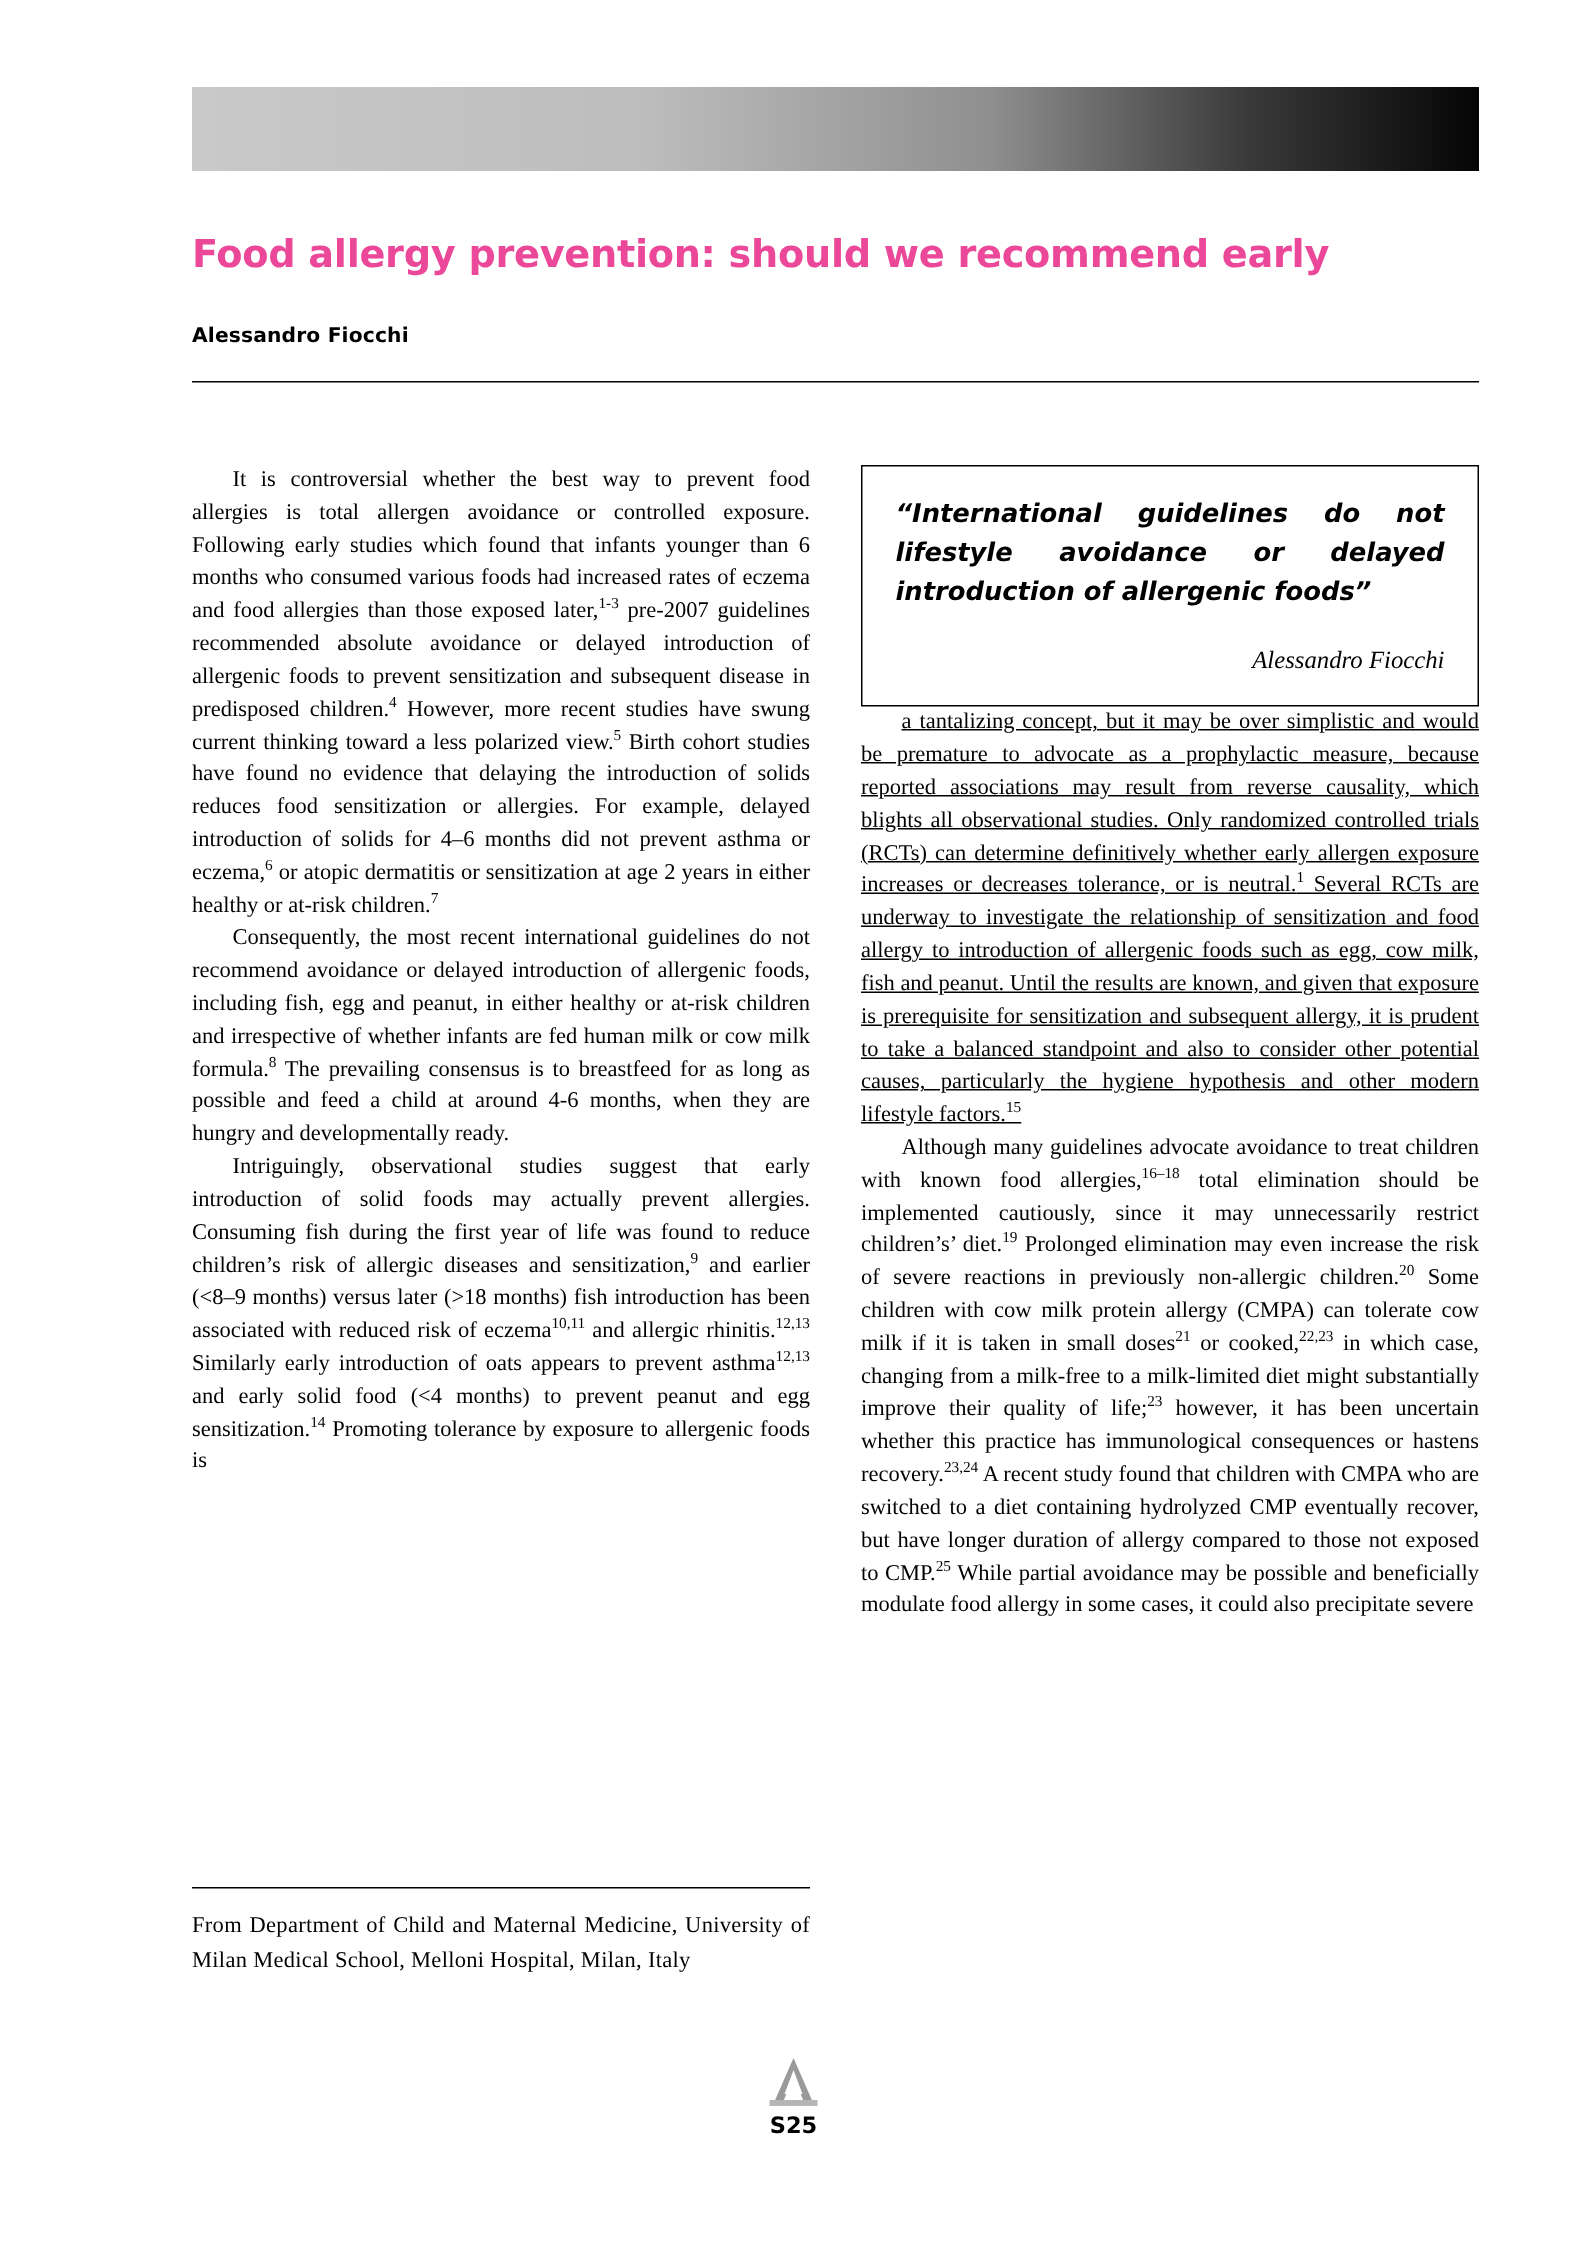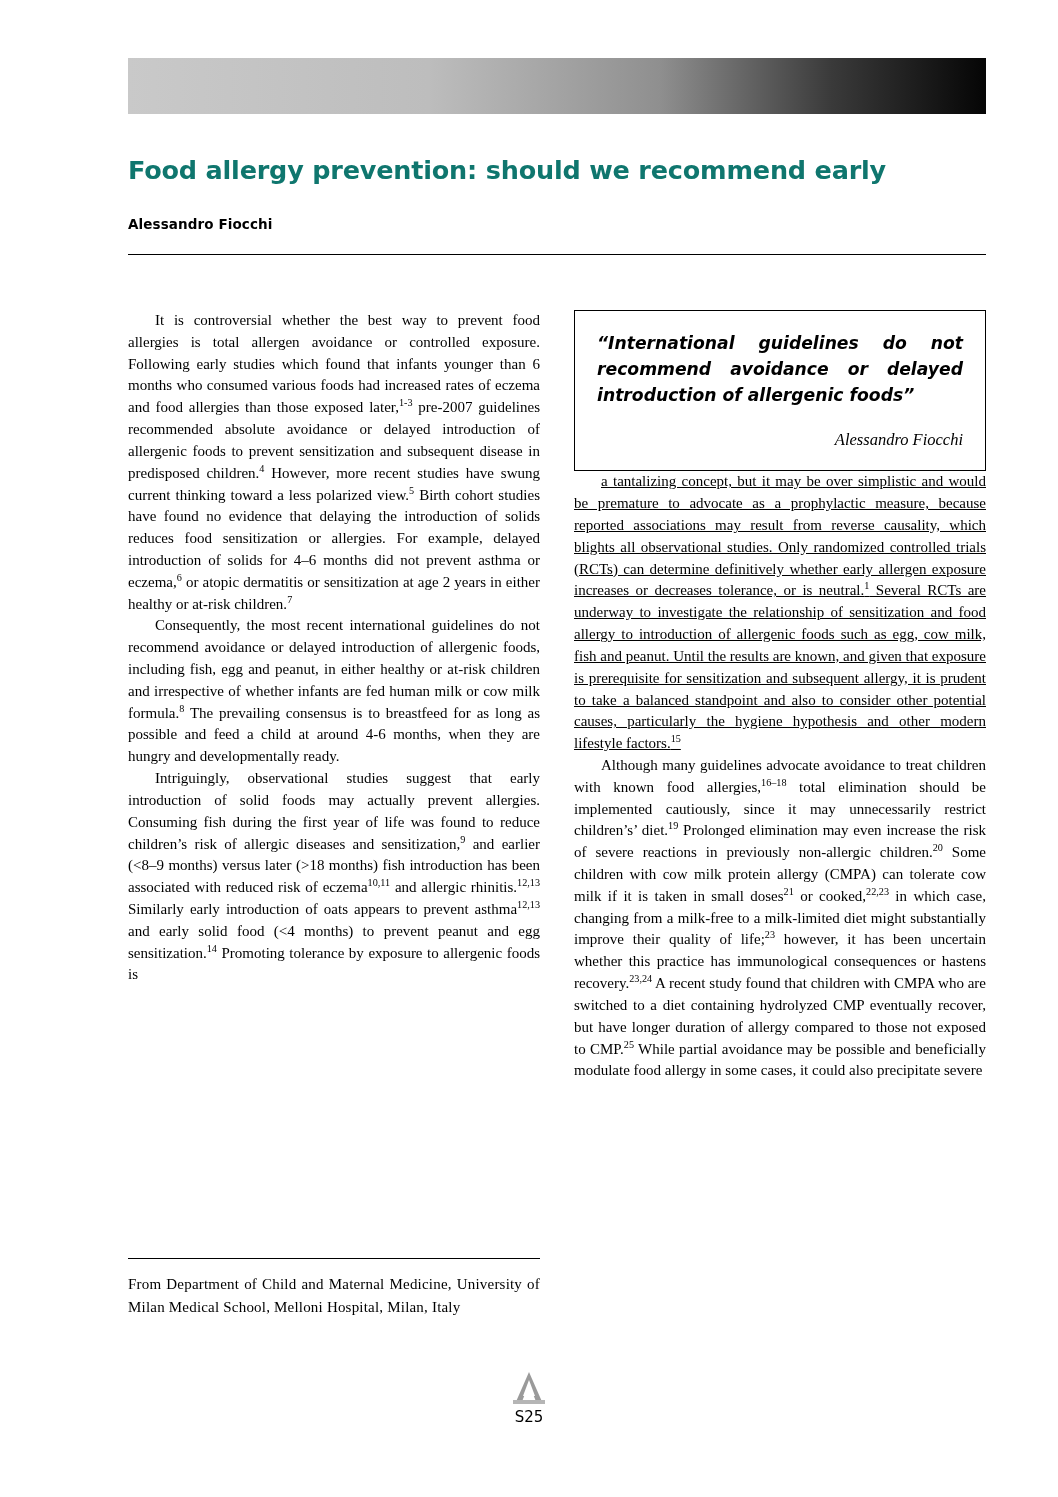--- a/index.html
+++ b/index.html
@@ -38,21 +38,21 @@
     width: 858px;
   }
   .article-title {
     font-family: "DejaVu Sans", sans-serif;
     font-weight: bold;
     font-size: 25.5px;
     line-height: 1.32;
     letter-spacing: -0.2px;
     text-align: justify;
     margin: 14px 0 0 0;
-    color: #0f766e;
+    color: #ec4899;
   }
   .article-title span { display: block; }
   .author {
     font-family: "DejaVu Sans", sans-serif;
     font-weight: bold;
     font-size: 13.5px;
     margin-top: 28px;
     letter-spacing: 0.1px;
   }
   .rule {
@@ -137,21 +137,21 @@
     text-align: center;
   }
   .footer-logo {
     display: block;
     margin: 0 auto;
     width: 44px;
     height: 36px;
   }
   .page-num {
     font-family: "DejaVu Sans", sans-serif;
-    font-weight: normal;
+    font-weight: bold;
     font-size: 15px;
     margin-top: 2px;
   }
 </style>
 </head>
 <body>
 
 <div class="page">
 
   <div class="header-band"></div>
@@ -167,21 +167,21 @@
   <div class="cols">
 
     <div class="col col-left">
       <p class="body">It is controversial whether the best way to prevent food allergies is total allergen avoidance or controlled exposure. Following early studies which found that infants younger than 6 months who consumed various foods had increased rates of eczema and food allergies than those exposed later,<sup>1-3</sup> pre-2007 guidelines recommended absolute avoidance or delayed introduction of allergenic foods to prevent sensitization and subsequent disease in predisposed children.<sup>4</sup> However, more recent studies have swung current thinking toward a less polarized view.<sup>5</sup> Birth cohort studies have found no evidence that delaying the introduction of solids reduces food sensitization or allergies. For example, delayed introduction of solids for 4–6 months did not prevent asthma or eczema,<sup>6</sup> or atopic dermatitis or sensitization at age 2 years in either healthy or at-risk children.<sup>7</sup></p>
       <p class="body">Consequently, the most recent international guidelines do not recommend avoidance or delayed introduction of allergenic foods, including fish, egg and peanut, in either healthy or at-risk children and irrespective of whether infants are fed human milk or cow milk formula.<sup>8</sup> The prevailing consensus is to breastfeed for as long as possible and feed a child at around 4-6 months, when they are hungry and developmentally ready.</p>
       <p class="body">Intriguingly, observational studies suggest that early introduction of solid foods may actually prevent allergies. Consuming fish during the first year of life was found to reduce children’s risk of allergic diseases and sensitization,<sup>9</sup> and earlier (&lt;8–9 months) versus later (&gt;18 months) fish introduction has been associated with reduced risk of eczema<sup>10,11</sup> and allergic rhinitis.<sup>12,13</sup> Similarly early introduction of oats appears to prevent asthma<sup>12,13</sup> and early solid food (&lt;4 months) to prevent peanut and egg sensitization.<sup>14</sup> Promoting tolerance by exposure to allergenic foods is</p>
     </div>
 
     <div class="col col-right">
       <div class="quote-box">
-        <p class="quote-text">“International guidelines do not recommend avoidance or delayed introduction of allergenic foods”</p>
+        <p class="quote-text">“International guidelines do not lifestyle avoidance or delayed introduction of allergenic foods”</p>
         <p class="quote-attrib">Alessandro Fiocchi</p>
       </div>
       <p class="body right-body">a tantalizing concept, but it may be over simplistic and would be premature to advocate as a prophylactic measure, because reported associations may result from reverse causality, which blights all observational studies. Only randomized controlled trials (RCTs) can determine definitively whether early allergen exposure increases or decreases tolerance, or is neutral.<sup>1</sup> Several RCTs are underway to investigate the relationship of sensitization and food allergy to introduction of allergenic foods such as egg, cow milk, fish and peanut. Until the results are known, and given that exposure is prerequisite for sensitization and subsequent allergy, it is prudent to take a balanced standpoint and also to consider other potential causes, particularly the hygiene hypothesis and other modern lifestyle factors.<sup>15</sup></p>
       <p class="body">Although many guidelines advocate avoidance to treat children with known food allergies,<sup>16–18</sup> total elimination should be implemented cautiously, since it may unnecessarily restrict children’s’ diet.<sup>19</sup> Prolonged elimination may even increase the risk of severe reactions in previously non-allergic children.<sup>20</sup> Some children with cow milk protein allergy (CMPA) can tolerate cow milk if it is taken in small doses<sup>21</sup> or cooked,<sup>22,23</sup> in which case, changing from a milk-free to a milk-limited diet might substantially improve their quality of life;<sup>23</sup> however, it has been uncertain whether this practice has immunological consequences or hastens recovery.<sup>23,24</sup> A recent study found that children with CMPA who are switched to a diet containing hydrolyzed CMP eventually recover, but have longer duration of allergy compared to those not exposed to CMP.<sup>25</sup> While partial avoidance may be possible and beneficially modulate food allergy in some cases, it could also precipitate severe</p>
     </div>
 
   </div>
 
   <div class="footnote-wrap">
     <hr class="footnote-rule">

